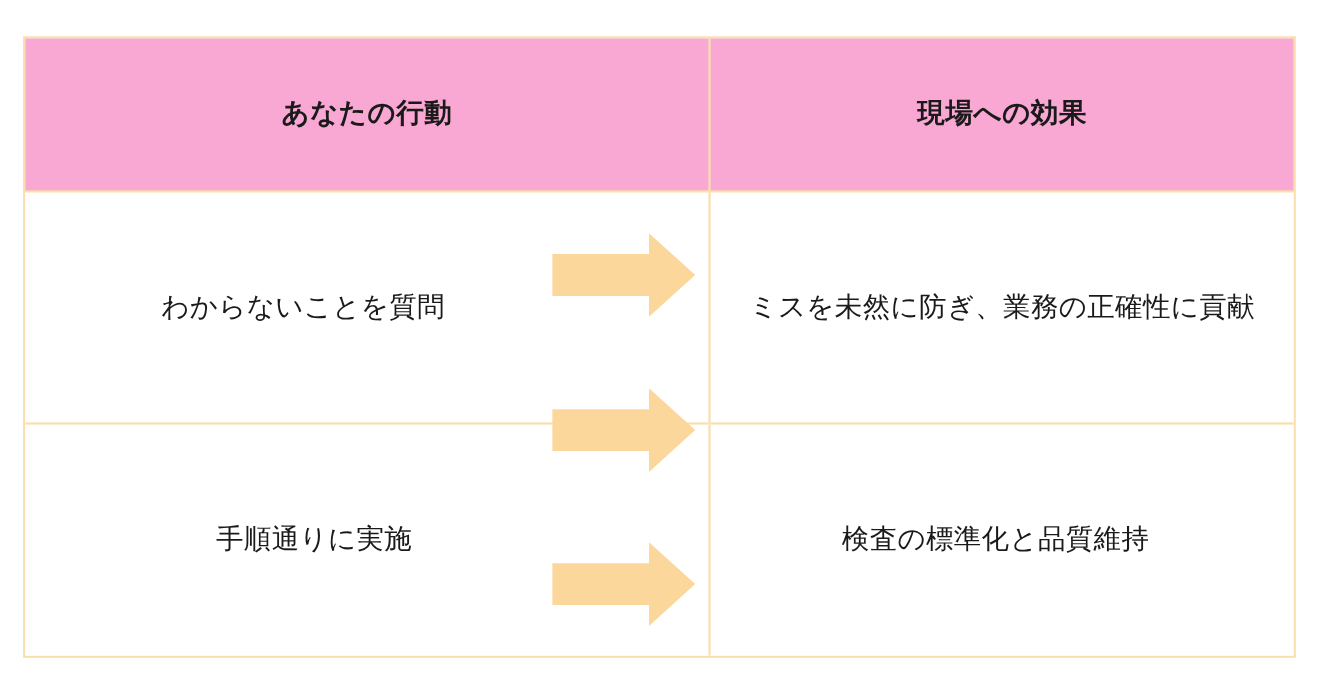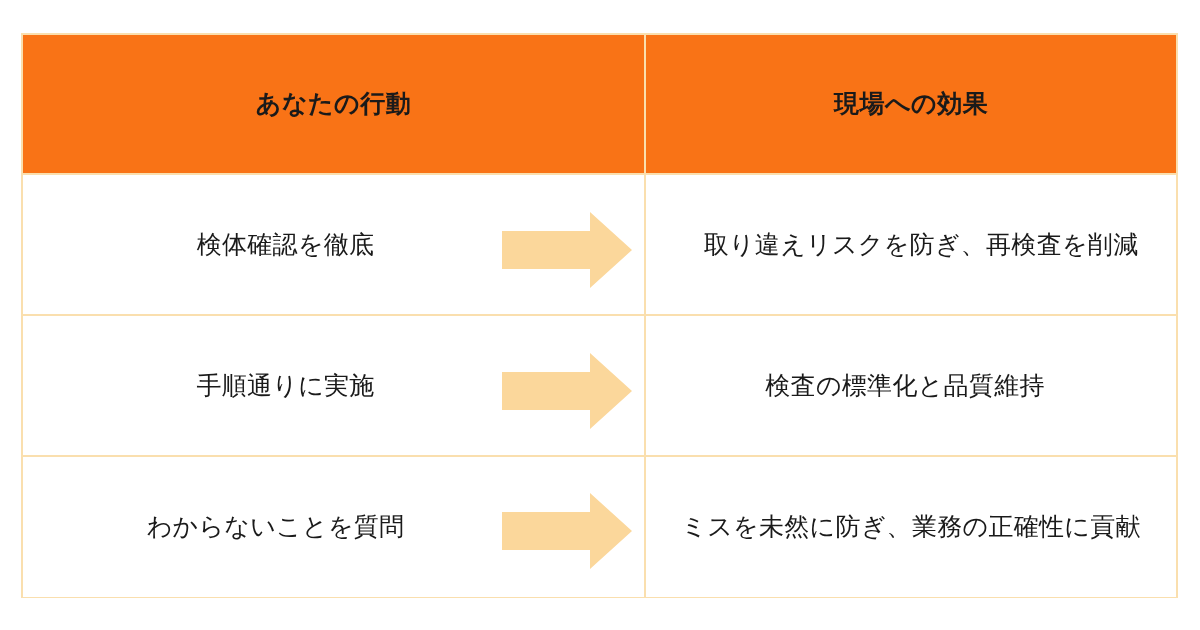--- a/index.html
+++ b/index.html
@@ -47,21 +47,21 @@
     text-align: center;
     vertical-align: middle;
   }
 
   .col-left  { width: 580px; }
   .col-right { width: 495px; }
 
   
   .head-row th {
     height: 139px;
-    background: #f97316;
+    background: #f9a8d4;
     border-bottom: 2px solid #fadfae;
     font-weight: bold;
     font-size: 25px;
     letter-spacing: 0.5px;
     color: #1a1a1a;
   }
   .head-row th.col-left {
     border-right: 2px solid #fadfae;
   }
 
@@ -118,44 +118,36 @@
           <th class="col-left">
             <span class="cell-text">あなたの行動</span>
           </th>
           <th class="col-right">
             <span class="cell-text">現場への効果</span>
           </th>
         </tr>
       </thead>
       <tbody>
 
-        <tr class="body-row row-1">
+
+        <tr class="body-row row-2 divided">
           <td class="col-left cell-left">
-            <span class="cell-text">検体確認を徹底</span>
+            <span class="cell-text">わからないことを質問</span>
           </td>
           <td class="col-right cell-right">
-            <span class="cell-text">取り違えリスクを防ぎ、再検査を削減</span>
+            <span class="cell-text">ミスを未然に防ぎ、業務の正確性に貢献</span>
           </td>
         </tr>
 
         <tr class="body-row row-3 divided">
           <td class="col-left cell-left">
             <span class="cell-text">手順通りに実施</span>
           </td>
           <td class="col-right cell-right">
             <span class="cell-text">検査の標準化と品質維持</span>
-          </td>
-        </tr>
-
-        <tr class="body-row row-2 divided">
-          <td class="col-left cell-left">
-            <span class="cell-text">わからないことを質問</span>
-          </td>
-          <td class="col-right cell-right">
-            <span class="cell-text">ミスを未然に防ぎ、業務の正確性に貢献</span>
           </td>
         </tr>
 
       </tbody>
     </table>
   </div>
 
   <div class="arrow arrow-1">
     <svg viewBox="0 0 130 76" xmlns="http://www.w3.org/2000/svg">
       <polygon points="0,19 88,19 88,0 130,38 88,76 88,57 0,57" fill="#fbd79b"></polygon>

